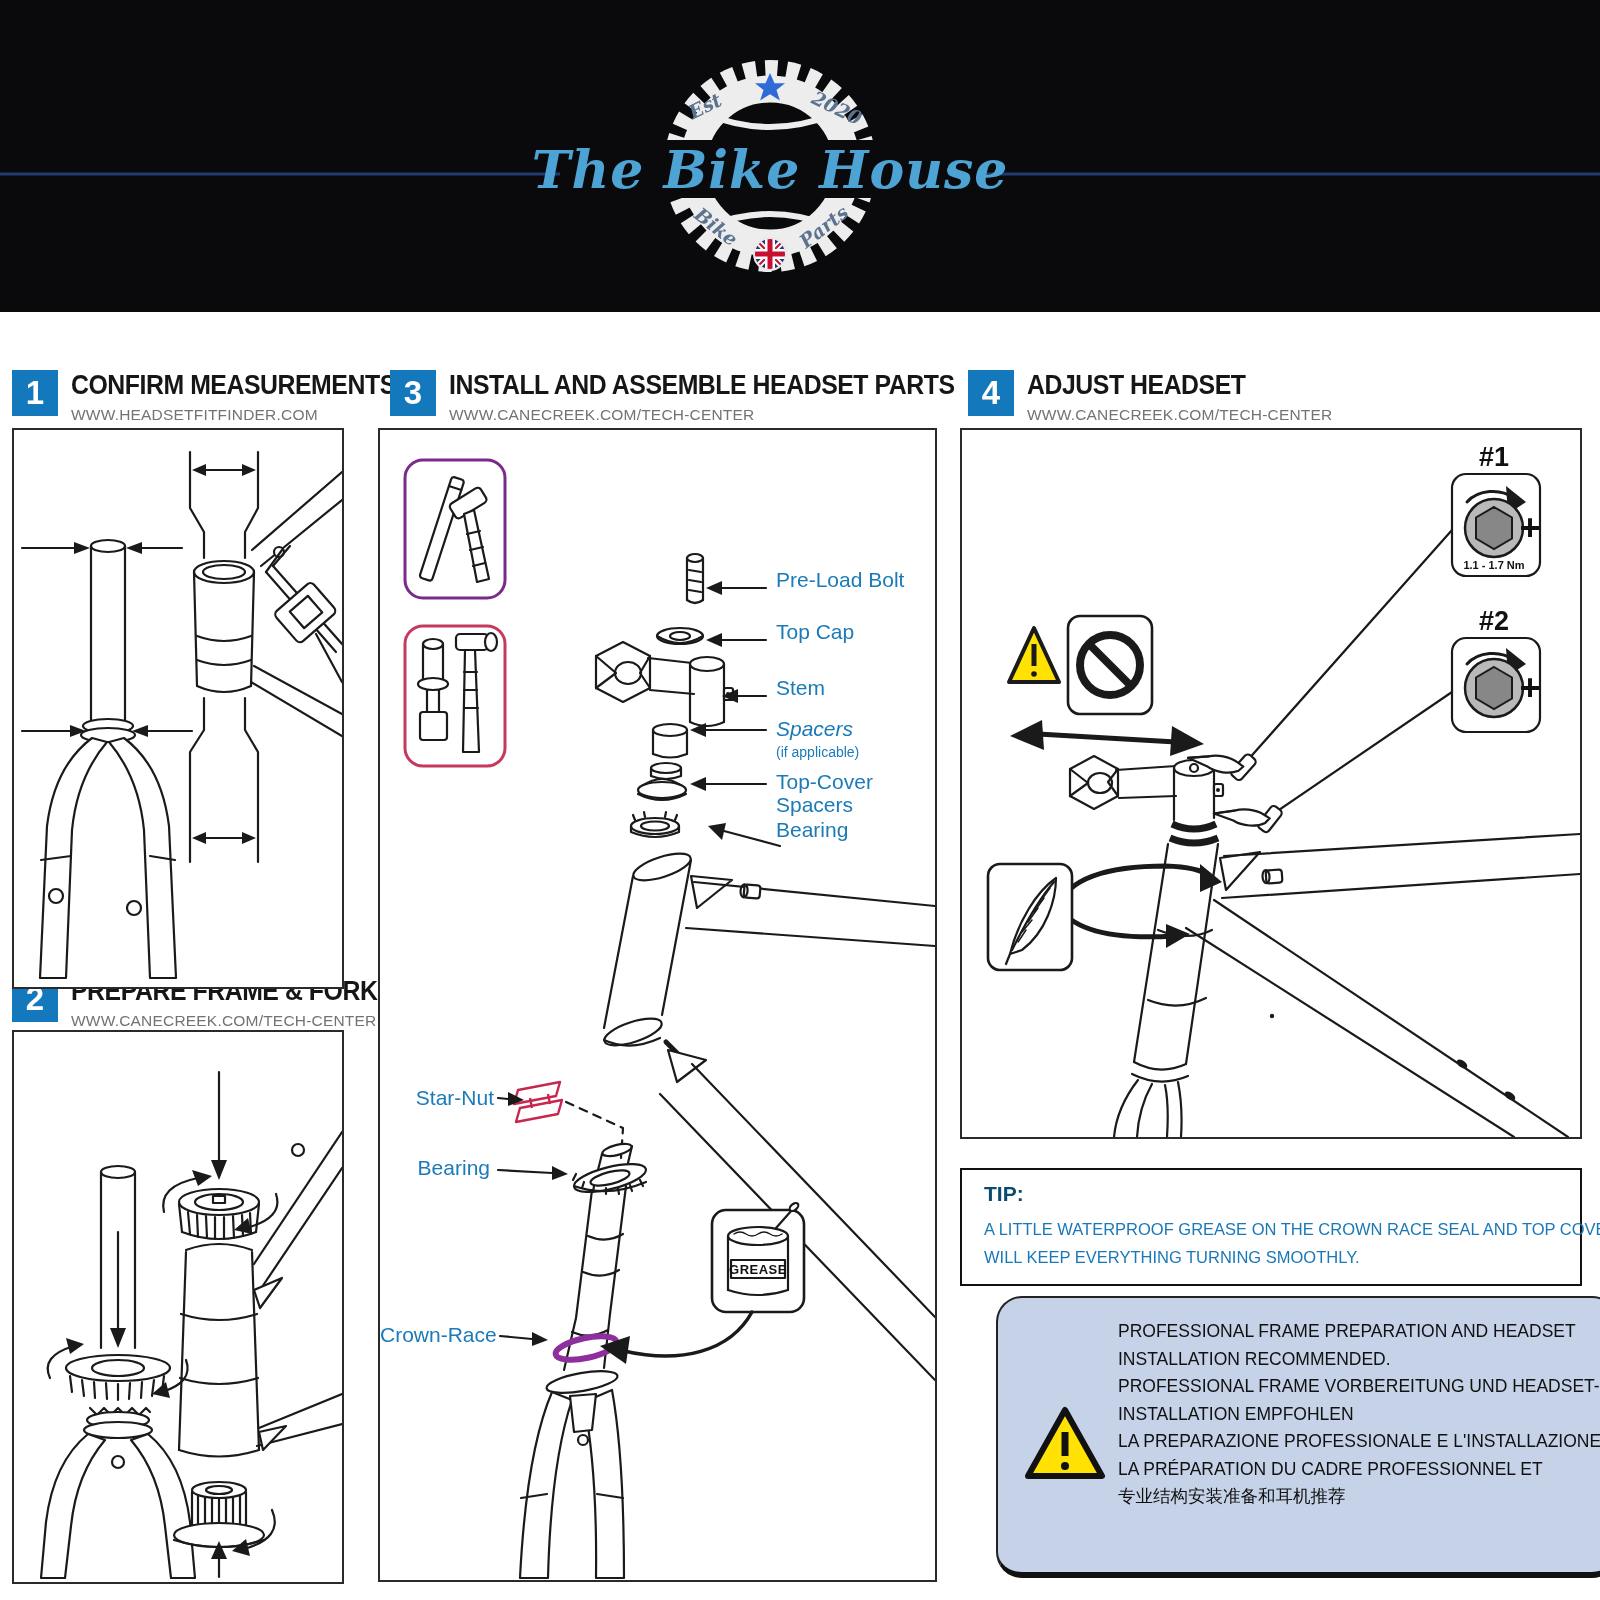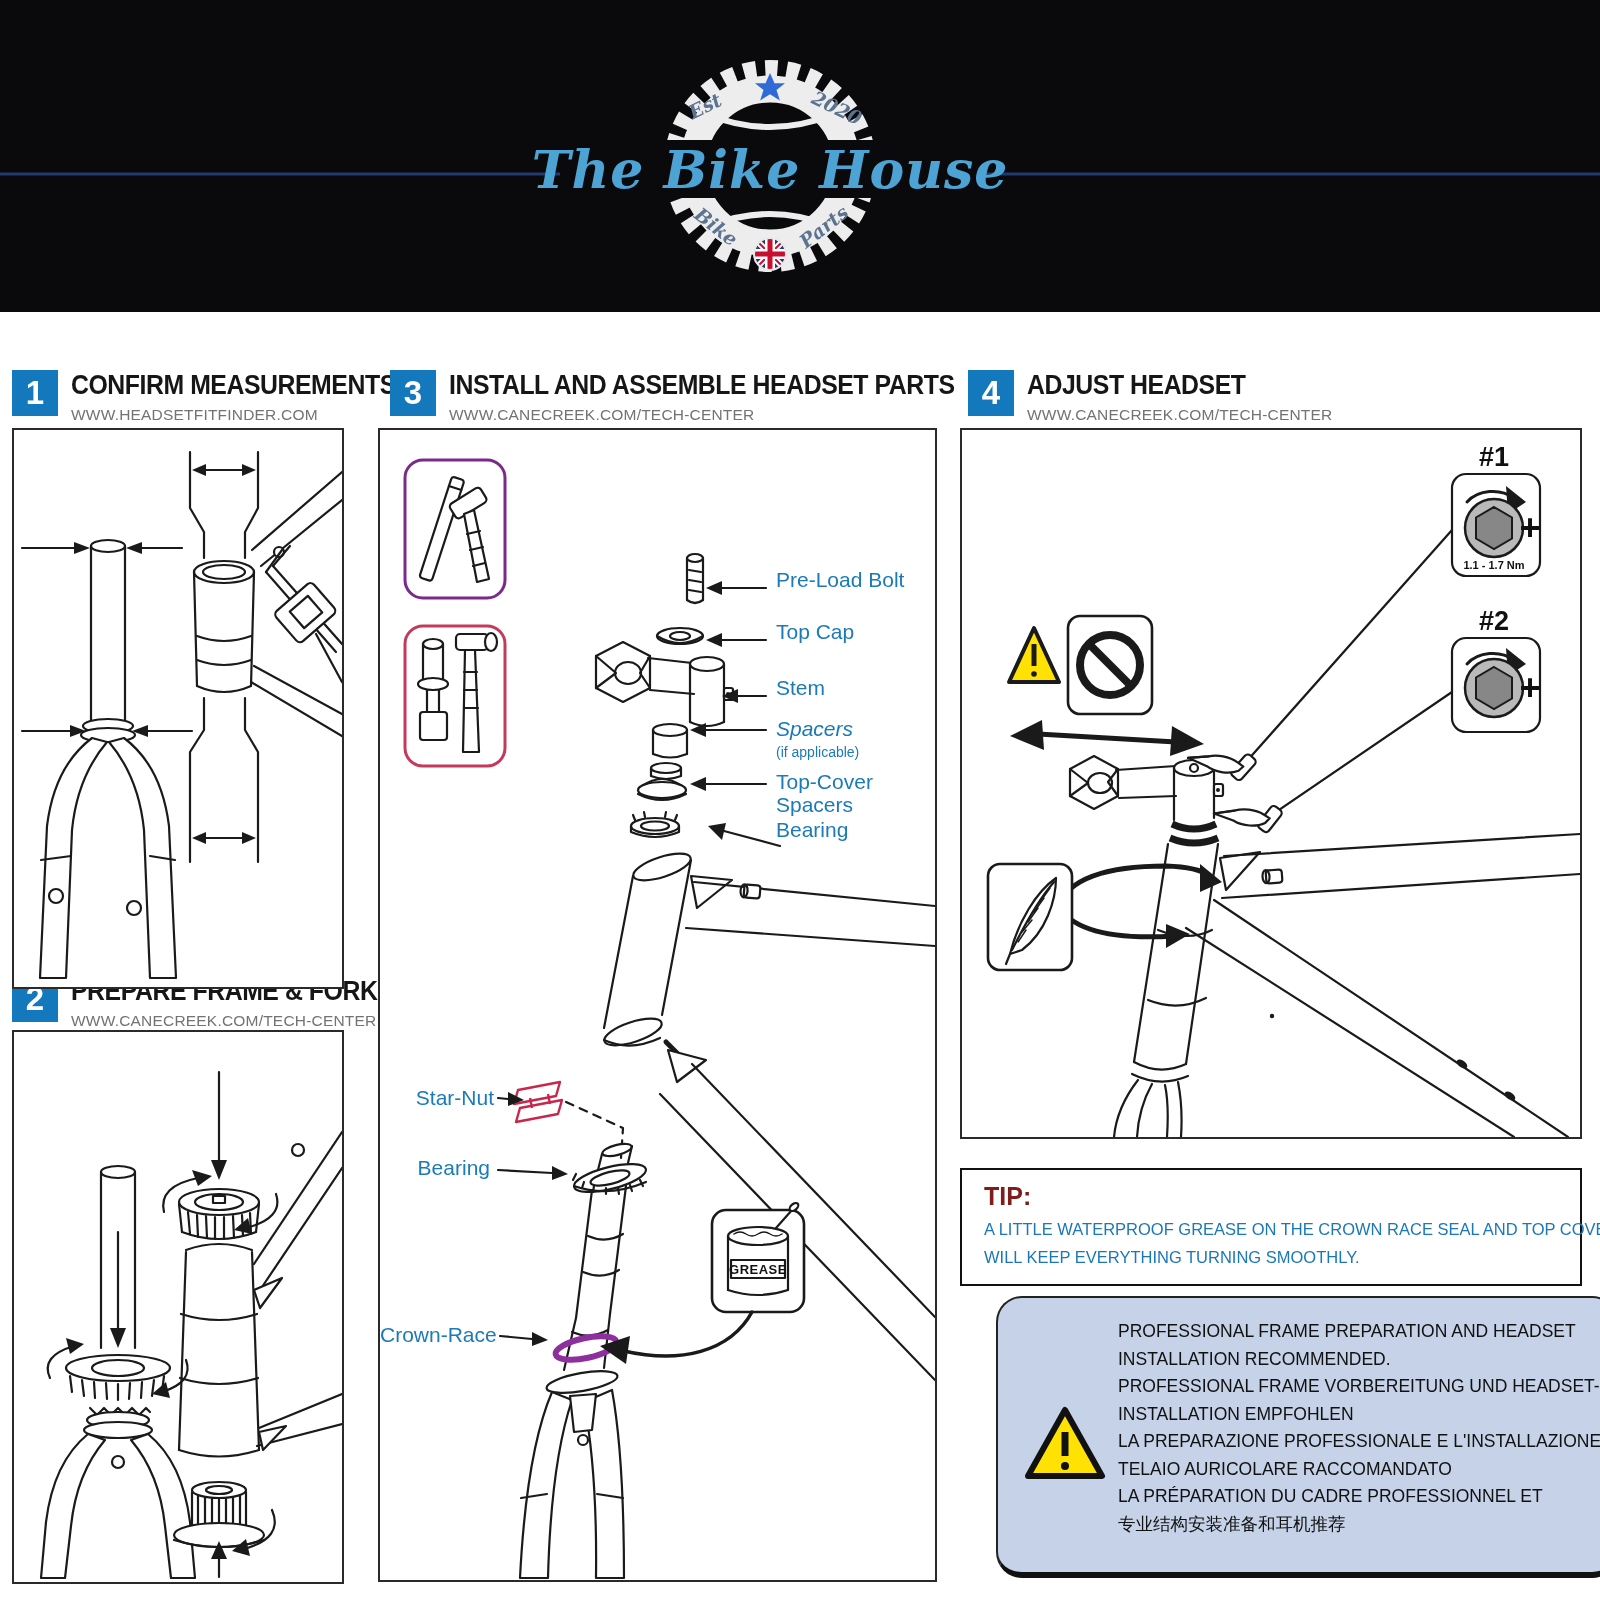--- a/index.html
+++ b/index.html
@@ -28,21 +28,21 @@
   .cr{fill:none;stroke:#8e2f9e;stroke-width:6;}
   .t-num{font:700 27px "Liberation Sans",sans-serif;fill:#111;text-anchor:middle;}
   .t-plus{font:700 36px "Liberation Sans",sans-serif;fill:#111;text-anchor:middle;}
   .t-nm{font:700 11px "Liberation Sans",sans-serif;fill:#111;text-anchor:middle;}
   .t-grease{font:700 13px "Liberation Sans",sans-serif;fill:#111;text-anchor:middle;letter-spacing:.5px;}
   .lbl{position:absolute;color:#1b7ab8;font-size:21px;line-height:23px;white-space:nowrap;}
   .lbl.small{font-size:14px;}
   .lbl.right{text-align:right;}
   
   .tipbox{position:absolute;border:2px solid #111;background:#fff;}
-  .tip-head{position:absolute;left:22px;top:12px;font-weight:700;font-size:25px;color:#7f1d1d;}
+  .tip-head{position:absolute;left:22px;top:12px;font-weight:700;font-size:21px;color:#0c4a6e;}
   .tip-line{position:absolute;left:22px;font-size:16.5px;color:#1a78b8;white-space:nowrap;}
   .notice{position:absolute;background:#c5d2e8;border:2.5px solid #222;border-bottom:6px solid #111;
           border-radius:26px;margin-left:36px;}
   .notice-text{position:absolute;left:120px;top:20px;font-size:17.5px;line-height:27.5px;color:#111;}
   .warn-tri{position:absolute;left:24px;top:106px;}
 </style>
 </head>
 <body>
 
 <div class="page">
@@ -556,19 +556,18 @@
       <path d="M43,6 L80,72 6,72 Z" fill="#ffe103" stroke="#111" stroke-width="6" stroke-linejoin="round"></path>
       <line x1="43" y1="28" x2="43" y2="52" stroke="#111" stroke-width="7"></line>
       <circle cx="43" cy="62" r="4" fill="#111"></circle>
     </svg>
     <div class="notice-text">
       <div>PROFESSIONAL FRAME PREPARATION AND HEADSET</div>
       <div>INSTALLATION RECOMMENDED.</div>
       <div>PROFESSIONAL FRAME VORBEREITUNG UND HEADSET-</div>
       <div>INSTALLATION EMPFOHLEN</div>
       <div>LA PREPARAZIONE PROFESSIONALE E L'INSTALLAZIONE</div>
-      <div>TELAIO AURICOLARE RACCOMANDATO</div>
       <div>LA PRÉPARATION DU CADRE PROFESSIONNEL ET</div>
       <div>专业结构安装准备和耳机推荐</div>
     </div>
   </div>
 
 </div>
 
 </body></html>

